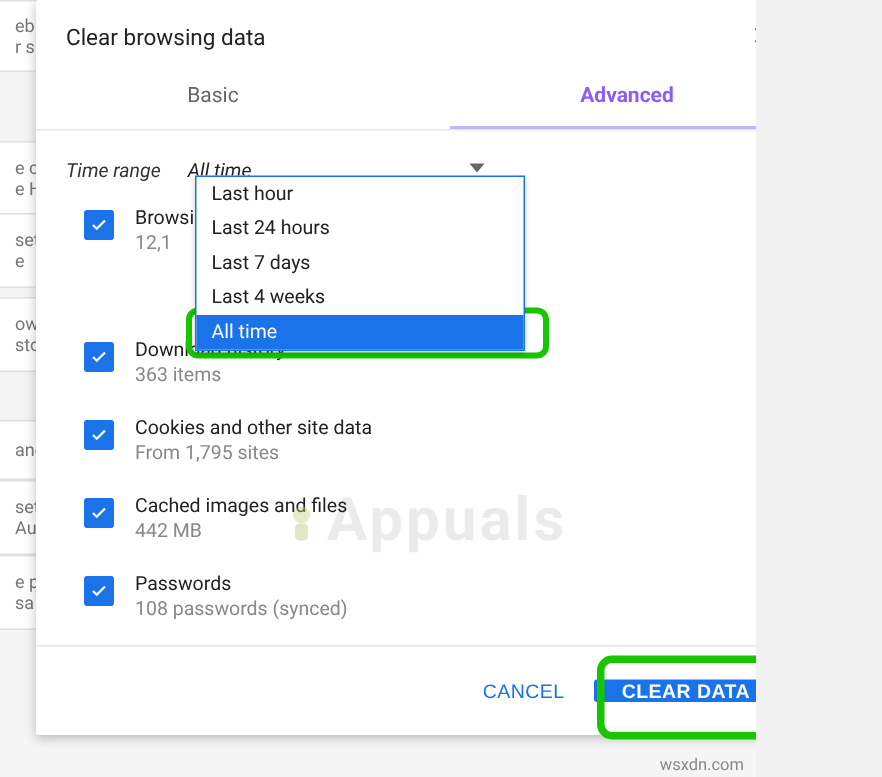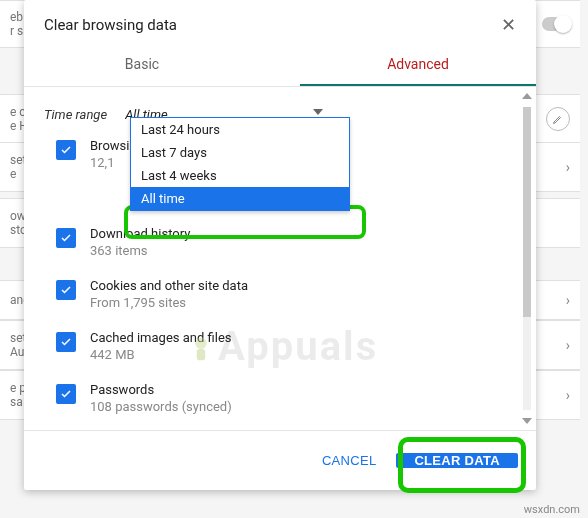--- a/index.html
+++ b/index.html
@@ -1,30 +1,30 @@
 <!DOCTYPE html>
 <html><head>
 <meta charset="utf-8">
 <style>
   html,body{margin:0;padding:0;font-family:"Segoe UI",Roboto,Arial,sans-serif;font-size:13px;color:#333;background:#f1f1f1;}
-  .stage{position:relative;width:588px;height:518px;overflow:hidden;background:#f5f5f5;}
+  .stage{position:relative;width:504px;height:518px;overflow:hidden;background:#f5f5f5;}
   
   .bg-row{position:absolute;left:0;right:8px;background:#fff;border-top:1px solid #e0e0e0;border-bottom:1px solid #e0e0e0;padding:8px 10px;color:#777;font-size:12px;display:flex;align-items:center;justify-content:space-between;}
   .bg-row .caret{color:#888;font-size:14px;}
   .toggle{width:28px;height:14px;border-radius:7px;background:#ccc;position:relative;}
   .toggle:before{content:"";position:absolute;right:-2px;top:-2px;width:18px;height:18px;border-radius:50%;background:#fff;box-shadow:0 1px 2px rgba(0,0,0,.3);}
   .pencil{width:22px;height:22px;border:1px solid #bbb;border-radius:50%;display:flex;align-items:center;justify-content:center;color:#888;}
   
   .dialog{position:absolute;left:24px;top:0;width:512px;height:490px;background:#fff;box-shadow:0 2px 8px rgba(0,0,0,.25);border-radius:2px;display:flex;flex-direction:column;}
   .dlg-head{display:flex;align-items:center;justify-content:space-between;padding:16px 20px 10px 20px;}
   .dlg-title{font-size:15px;color:#222;}
   .close{font-size:18px;color:#666;cursor:pointer;line-height:1;}
   .tabs{display:flex;border-bottom:1px solid #e5e5e5;gap:40px;}
   .tab{flex:1;text-align:center;padding:12px 0;color:#666;font-size:14px;cursor:pointer;}
-  .tab.active{color:#b91c1c;border-bottom:2px solid #0f766e;font-weight:400;}
+  .tab.active{color:#8b5cf6;border-bottom:2px solid #c4b5fd;font-weight:700;}
   .body{position:relative;flex:1;overflow:hidden;padding:14px 20px 0 20px;}
   .scrollbar{position:absolute;right:2px;top:6px;bottom:6px;width:14px;}
   .sb-arrow{width:0;height:0;border-left:5px solid transparent;border-right:5px solid transparent;margin:0 auto;}
   .sb-up{border-bottom:6px solid #9a9a9a;}
   .sb-down{border-top:6px solid #9a9a9a;position:absolute;bottom:0;left:2px;}
   .sb-track{position:absolute;top:14px;bottom:14px;left:3px;width:8px;background:#f0f0f0;}
   .sb-thumb{position:absolute;top:0;left:0;width:8px;height:210px;background:#c9c9c9;}
   .timerow{display:flex;align-items:center;gap:14px;margin-bottom:6px;font-style:italic;}
   .tr-label{color:#333;}
   .select{position:relative;width:200px;padding:6px 4px;color:#222;}
@@ -98,20 +98,21 @@
     <div class="body">
       <div class="timerow">
         <span class="tr-label">Time range</span>
         <div class="select">
           <span>All time</span>
           <span class="sel-caret"></span>
         </div>
       </div>
 
       <div class="dropdown">
+        <div class="dd-item">Last hour</div>
         <div class="dd-item">Last 24 hours</div>
         <div class="dd-item">Last 7 days</div>
         <div class="dd-item">Last 4 weeks</div>
         <div class="dd-item sel">All time</div>
       </div>
       <div class="dd-hl"></div>
 
       <div class="list">
         <div class="row first">
           <div class="cb">

